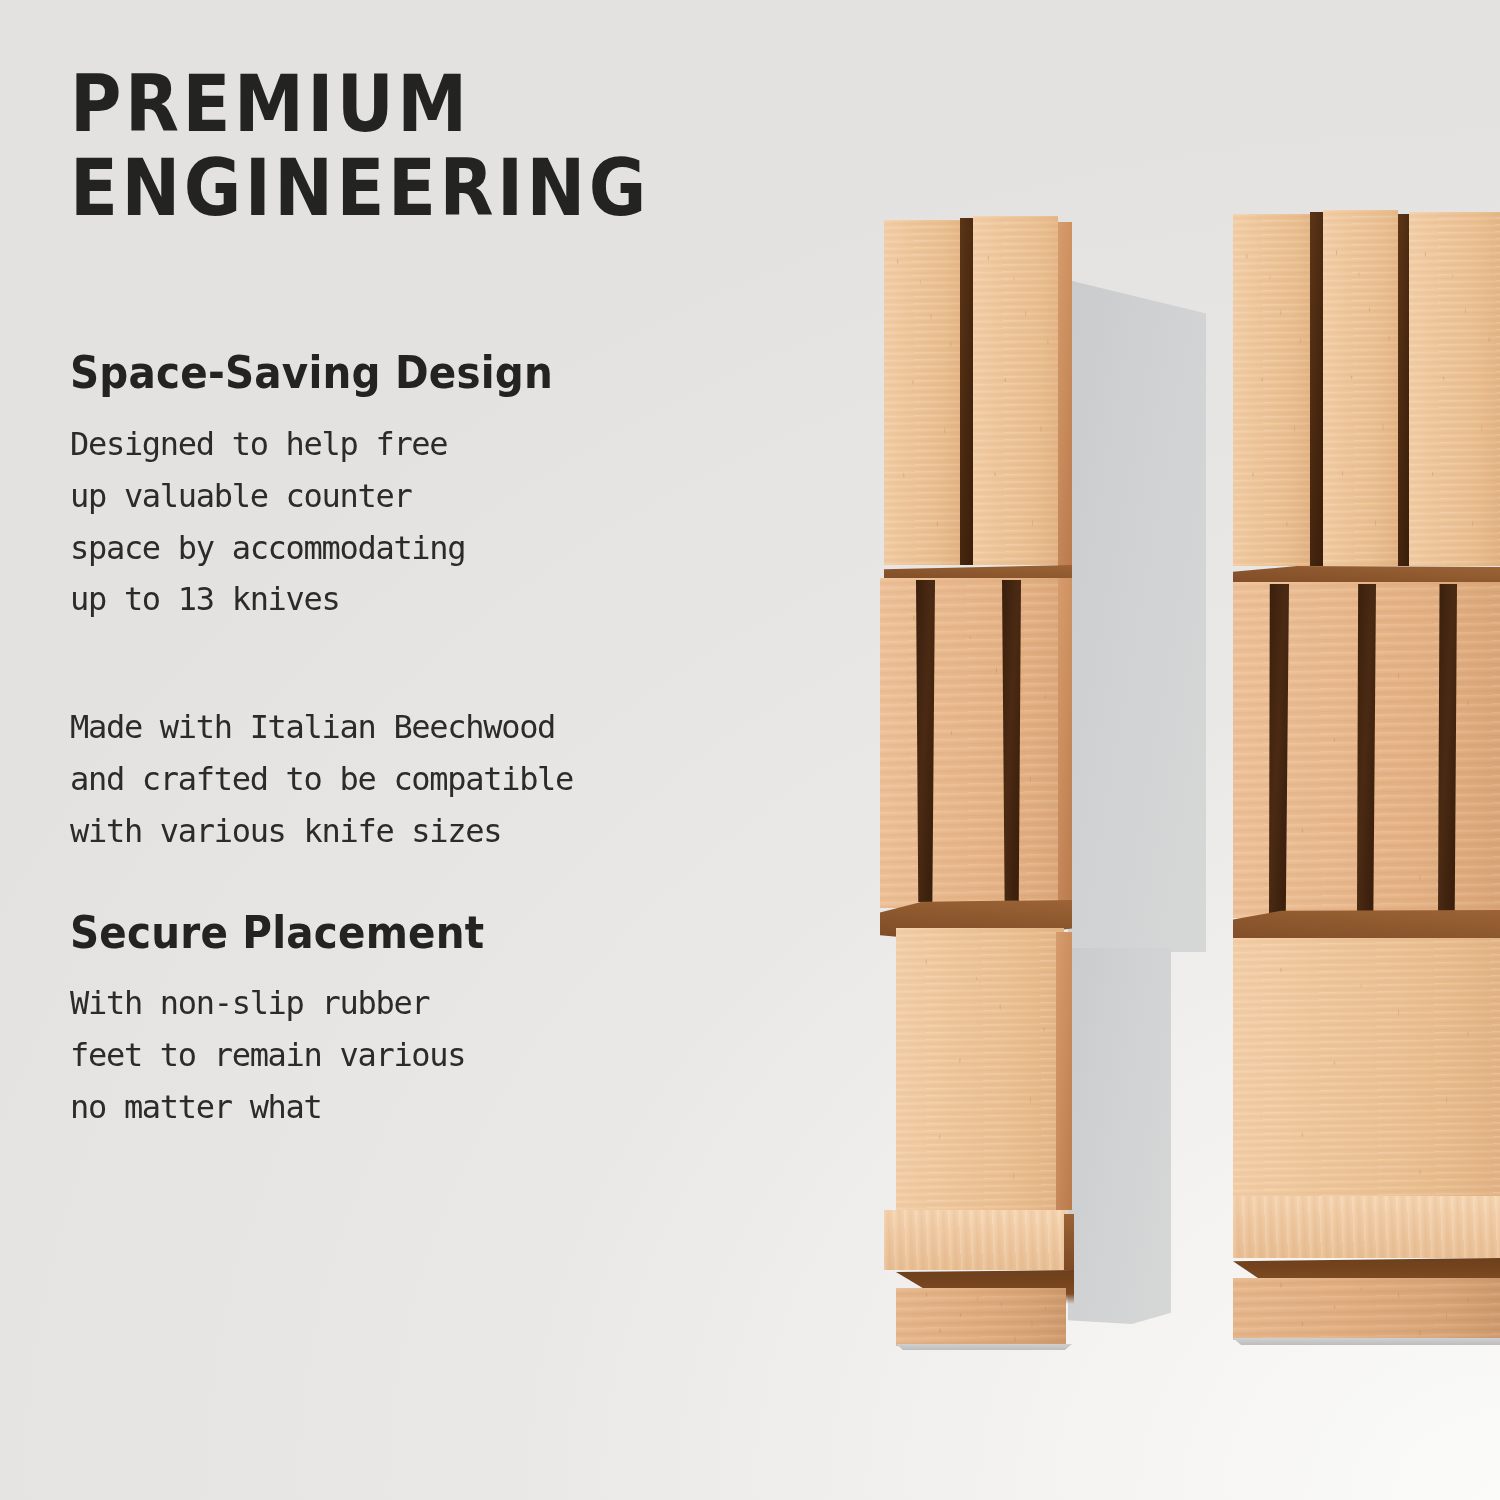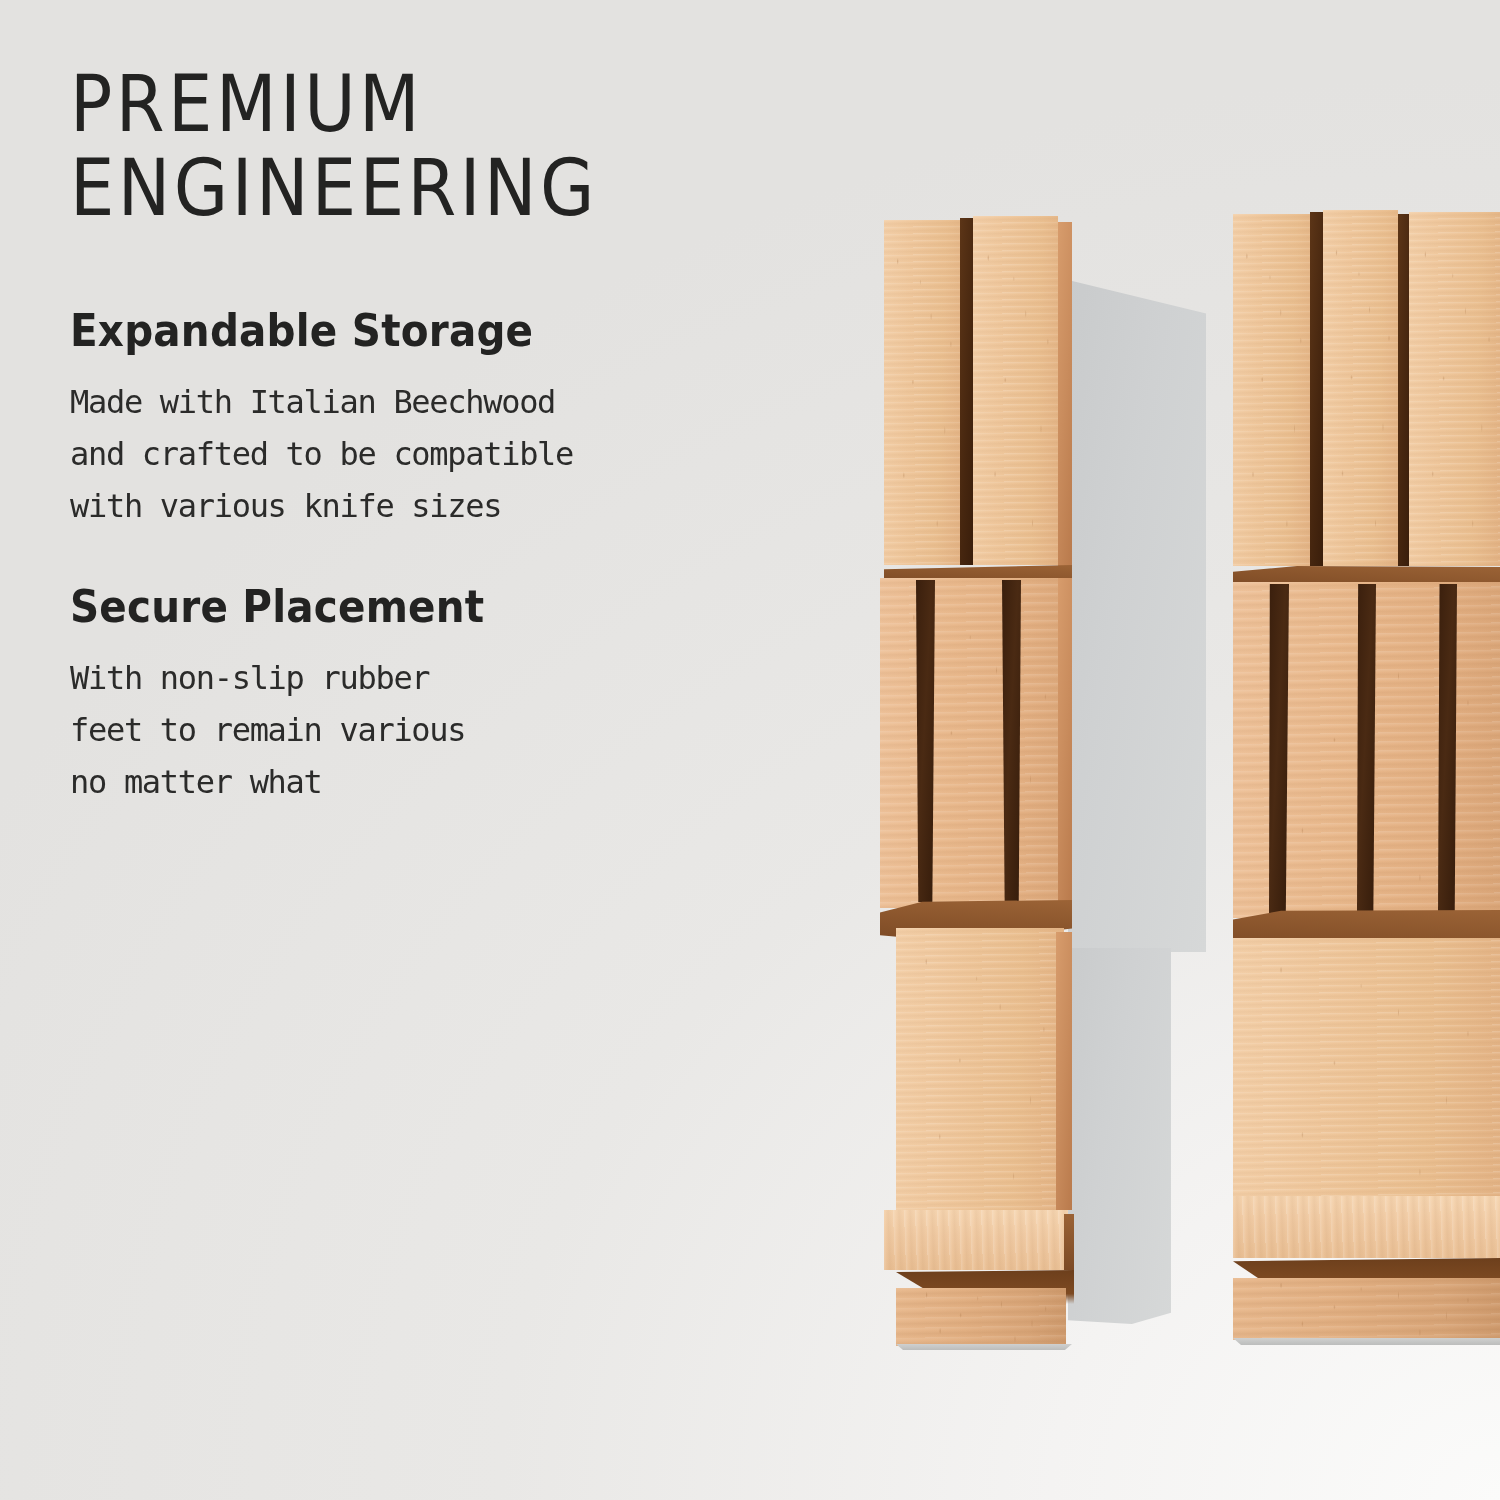--- a/index.html
+++ b/index.html
@@ -23,21 +23,21 @@
   #copy {
     position:absolute;
     left:70px; top:62px;
     width:760px;
   }
 
   .headline {
     font-family:"DejaVu Sans Condensed","Liberation Sans Narrow","Liberation Sans",sans-serif;
     font-size:78px;
     line-height:1.08;
-    font-weight:400;
+    font-weight:700;
     letter-spacing:3.5px;
     color:#232322;
     text-transform:uppercase;
     white-space:pre-line;
   }
 
   .feature { margin-top:0; }
   #feature-0 { margin-top:118px; }
   #feature-1 { margin-top:76px; }
   #feature-2 { margin-top:50px; }
@@ -169,23 +169,29 @@
 </head>
 <body>
 
 <div id="stage">
 
   <div id="copy">
 
     <div class="headline">PREMIUM
 ENGINEERING</div>
 
+    <div class="feature" id="feature-0">
+      <div class="feature-title">Space-Saving Design</div>
+      <div class="feature-body">Designed to help free
+up valuable counter
+space by accommodating
+up to 13 knives</div>
+    </div>
 
     <div class="feature" id="feature-1">
-      <div class="feature-title">Expandable Storage</div>
       <div class="feature-body">Made with Italian Beechwood
 and crafted to be compatible
 with various knife sizes</div>
     </div>
 
     <div class="feature" id="feature-2">
       <div class="feature-title">Secure Placement</div>
       <div class="feature-body">With non-slip rubber
 feet to remain various
 no matter what</div>

